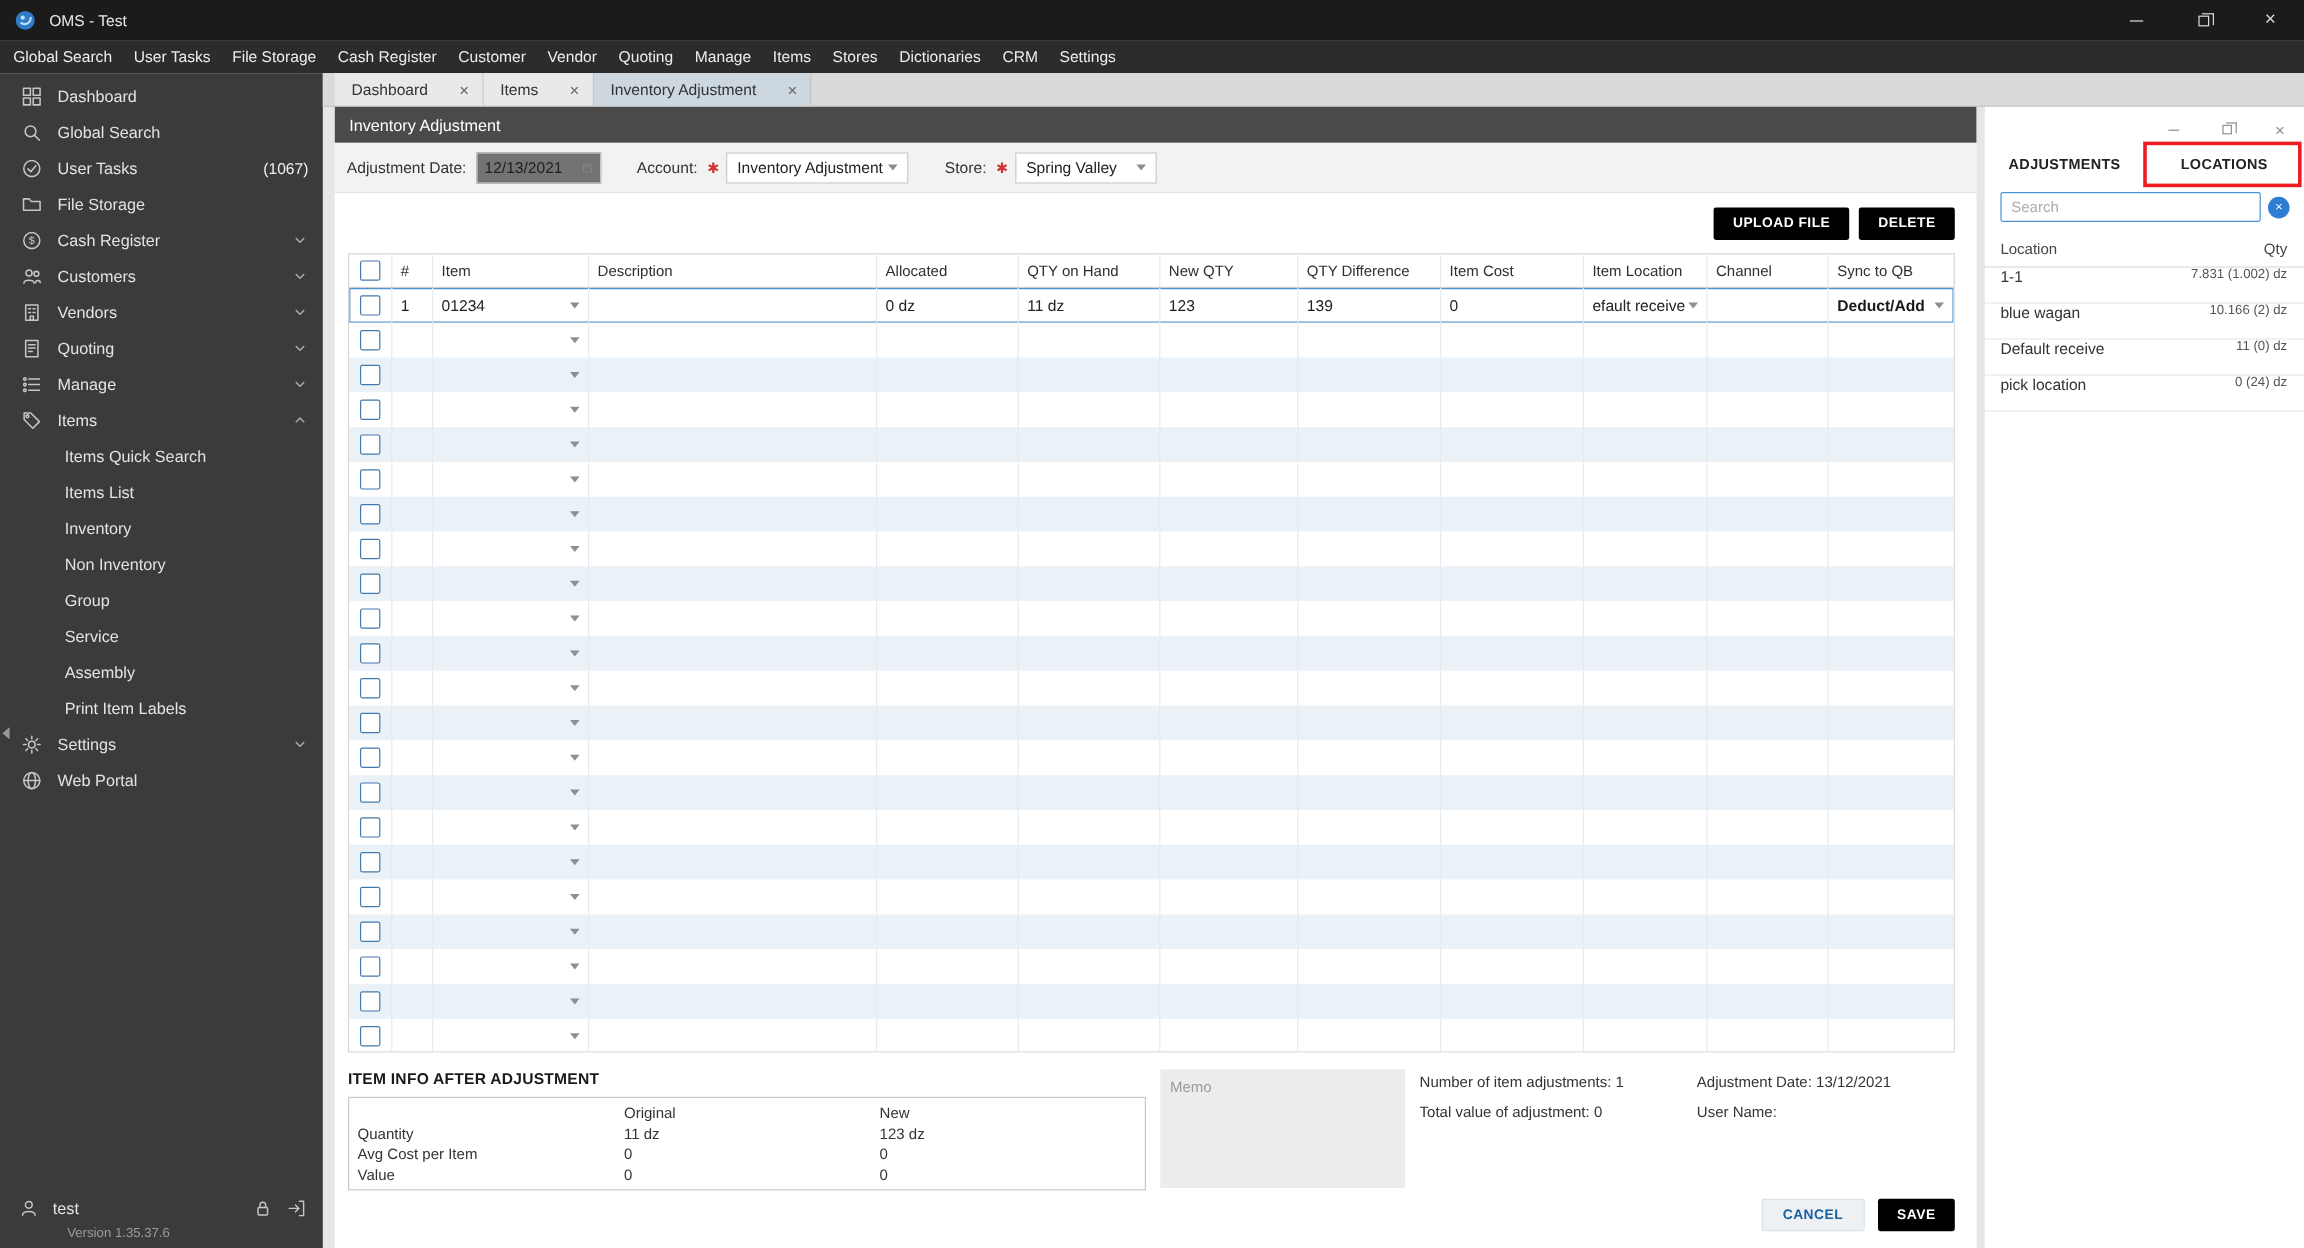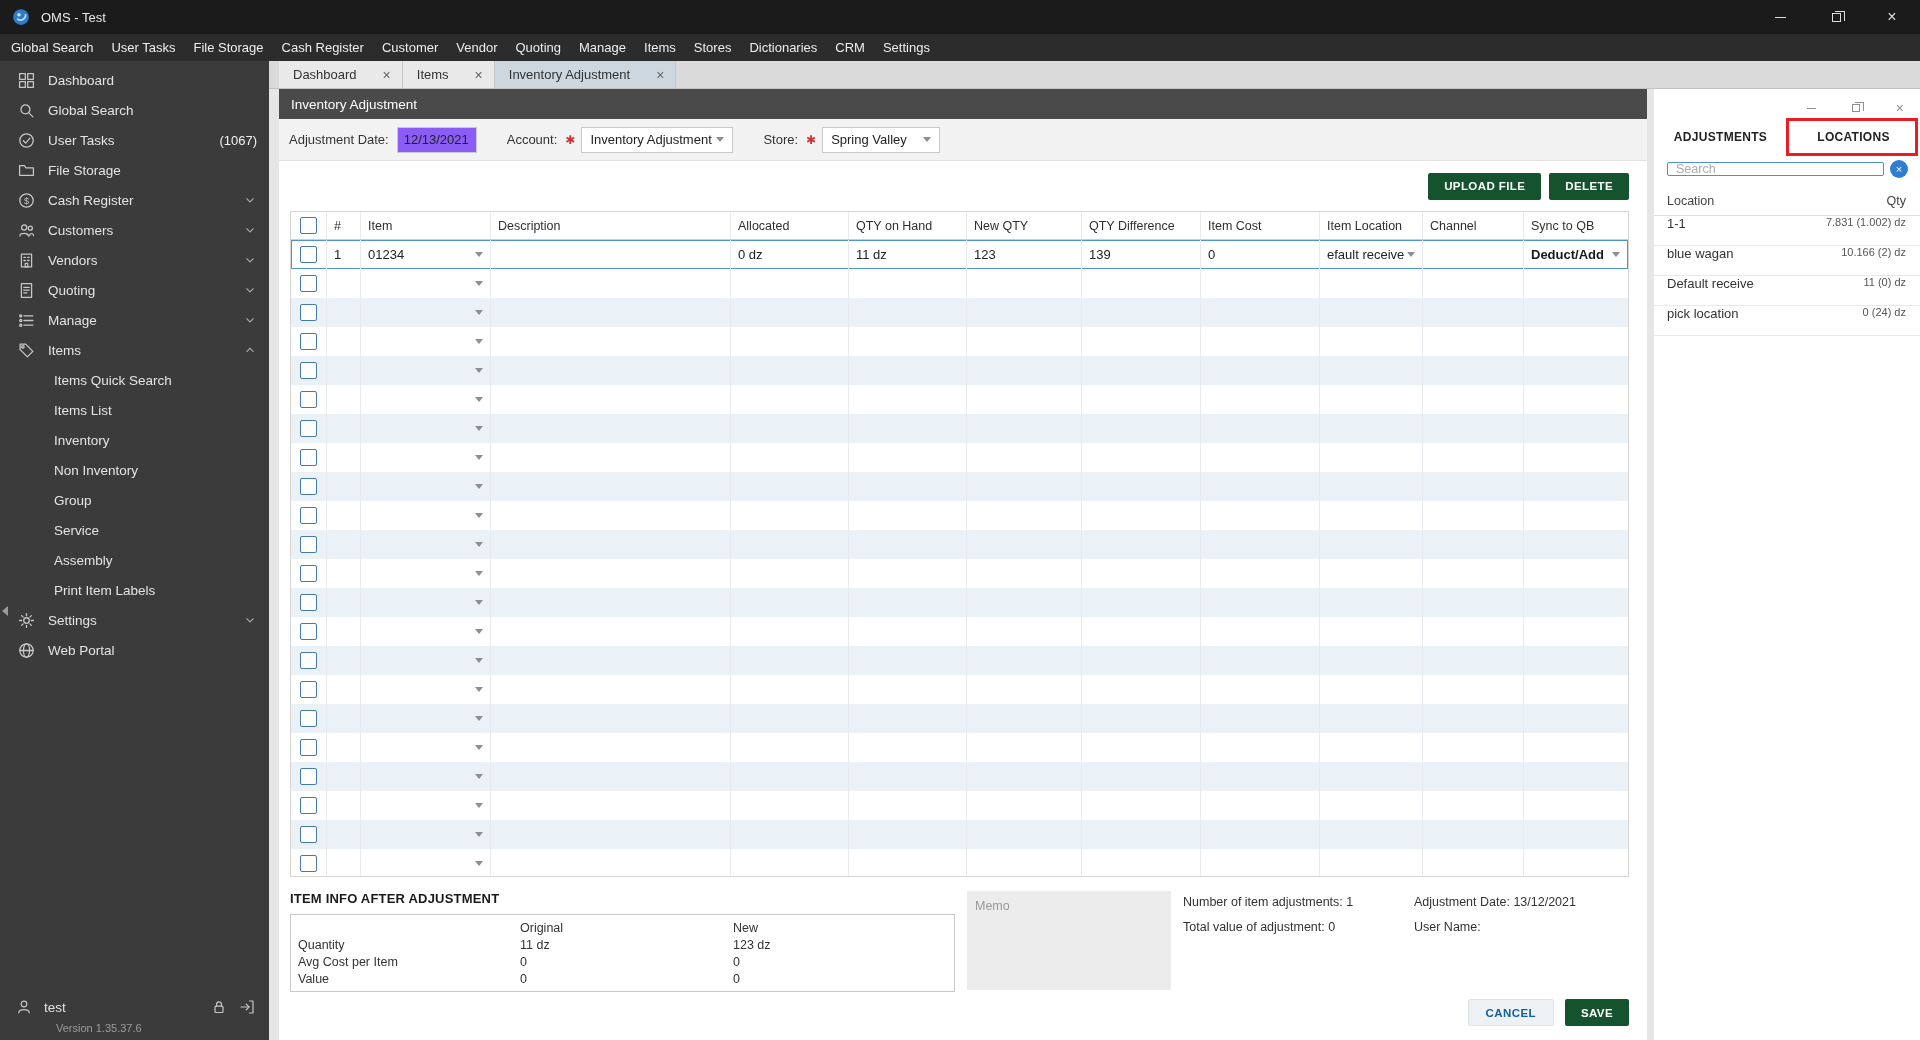--- a/index.html
+++ b/index.html
@@ -48,33 +48,33 @@
   .tab-close { color:#666; font-size:14px; line-height:1; cursor:pointer; }
 
   .content-row { flex:1; display:flex; padding-left:10px; gap:7px; min-height:0; }
 
   
   .inner-window { width:1368px; flex:none; display:flex; flex-direction:column; background:#f7f7f7; }
   .inner-title { height:30px; background:#4a4a4a; color:#fff; font-size:13.5px; display:flex; align-items:center; padding-left:12px; }
   .form-row { height:42px; background:#f2f2f2; border-bottom:1px solid #e3e3e3; display:flex; align-items:center; padding-left:10px; font-size:13px; color:#333; }
   .field-label { margin-right:8px; }
   .required { color:#d03333; margin-right:6px; font-size:12px; }
-  .date-box { width:80px; height:26px; background:#8b5cf6; border:1px solid #c9c9c9; display:flex; align-items:center; padding:0 6px; gap:16px; cursor:text; }
+  .date-box { width:104px; height:26px; background:#737373; border:1px solid #c9c9c9; display:flex; align-items:center; padding:0 6px; gap:16px; cursor:text; }
   .date-box .value { flex:1; font-size:13px; color:#222; }
   .cal-icon { width:14px; height:14px; stroke:#8a8a8a; fill:none; stroke-width:1.2; cursor:pointer; }
   .sel { height:26px; background:#fff; border:1px solid #c9c9c9; display:flex; align-items:center; padding:0 8px; font-size:13px; color:#222; cursor:pointer; }
   .sel-account { width:152px; margin-right:30px; }
   .sel-store { width:118px; }
   .gap30 { width:30px; flex:none; }
   .dd-arrow { width:0; height:0; border-left:4.5px solid transparent; border-right:4.5px solid transparent; border-top:5.5px solid #8e8e8e; flex:none; }
   .sel .dd-arrow { margin-left:auto; }
 
   .body { flex:1; background:#fff; display:flex; flex-direction:column; padding:0 18px 0 11px; min-height:0; }
   .action-row { height:50px; display:flex; align-items:center; justify-content:flex-end; gap:8px; }
-  .btn-blue { background:#14532d; color:#fff; font-size:11.5px; font-weight:700; letter-spacing:.4px; height:27px; padding:0 16px; display:flex; align-items:center; border-radius:2px; border:none; cursor:pointer; }
+  .btn-blue { background:#000000; color:#fff; font-size:11.5px; font-weight:700; letter-spacing:.4px; height:27px; padding:0 16px; display:flex; align-items:center; border-radius:2px; border:none; cursor:pointer; }
   .btn-light { background:#eef1f4; color:#15609f; font-size:11.5px; font-weight:700; letter-spacing:.4px; height:27px; padding:0 17px; display:flex; align-items:center; border-radius:2px; border:1px solid #dde2e7; cursor:pointer; }
 
   
   .grid { width:1339px; height:666px; border:1px solid #d5d5d5; background:#fff; overflow:hidden; }
   .grid-row { display:grid; grid-template-columns:36px 34px 130px 240px 118px 118px 115px 119px 119px 103px 101px 1fr; align-items:stretch; }
   .grid-head { height:28px; border-bottom:1px solid #cfcfcf; }
   .grid-head .cell { font-size:12.5px; color:#2f2f2f; }
   .row { height:29px; font-size:13px; color:#222; background:#fff; }
   .row.stripe { background:#eaf1f7; }
   .row.selected { box-shadow:inset 0 0 0 1px #4d94d0; }
@@ -102,21 +102,21 @@
   
   .right-panel { flex:1; background:#fff; display:flex; flex-direction:column; min-width:0; }
   .panel-controls { height:30px; display:flex; justify-content:flex-end; align-items:center; gap:36px; padding:8px 16px 0 0; }
   .pc-min { width:9px; height:1px; background:#8f8f8f; }
   .pc-restore { width:8px; height:8px; border:1px solid #8f8f8f; position:relative; }
   .pc-restore::before { content:''; position:absolute; top:-3px; left:2px; width:8px; height:8px; border-top:1px solid #8f8f8f; border-right:1px solid #8f8f8f; }
   .pc-close { color:#8f8f8f; font-size:14px; line-height:1; }
   .panel-tabs { height:33px; display:flex; margin-top:1px; }
   .panel-tab { flex:1; display:flex; align-items:center; justify-content:center; font-size:12px; font-weight:700; color:#222; letter-spacing:.3px; cursor:pointer; }
   .panel-search { padding:7px 12px 8px 13px; display:flex; align-items:center; gap:6px; }
-  .panel-search input { flex:1; height:14px; border:1px solid #4a90d2; border-radius:2px; padding:0 8px; font-size:12.5px; color:#333; outline:none; min-width:0; }
+  .panel-search input { flex:1; height:25px; border:1px solid #4a90d2; border-radius:2px; padding:0 8px; font-size:12.5px; color:#333; outline:none; min-width:0; }
   .panel-search input::placeholder { color:#ababab; }
   .clear-btn { width:18px; height:18px; border-radius:50%; background:#2d7dd2; color:#fff; font-size:11px; display:flex; align-items:center; justify-content:center; flex:none; cursor:pointer; }
   .loc-header { display:flex; justify-content:space-between; padding:8px 14px 7px 13px; font-size:12.5px; color:#444; border-bottom:1px solid #dddddd; }
   .loc-row { display:flex; justify-content:space-between; align-items:flex-start; height:30px; padding:0 14px 0 13px; border-bottom:1px solid #e9e9e9; font-size:13px; color:#333; cursor:pointer; }
   .loc-qty { font-size:11px; color:#555; }
 
   
   .annotation-box { position:absolute; left:1786px; top:118px; width:132px; height:38px; border:3px solid #ed1c24; z-index:99; pointer-events:none; }
 </style>
 </head>

